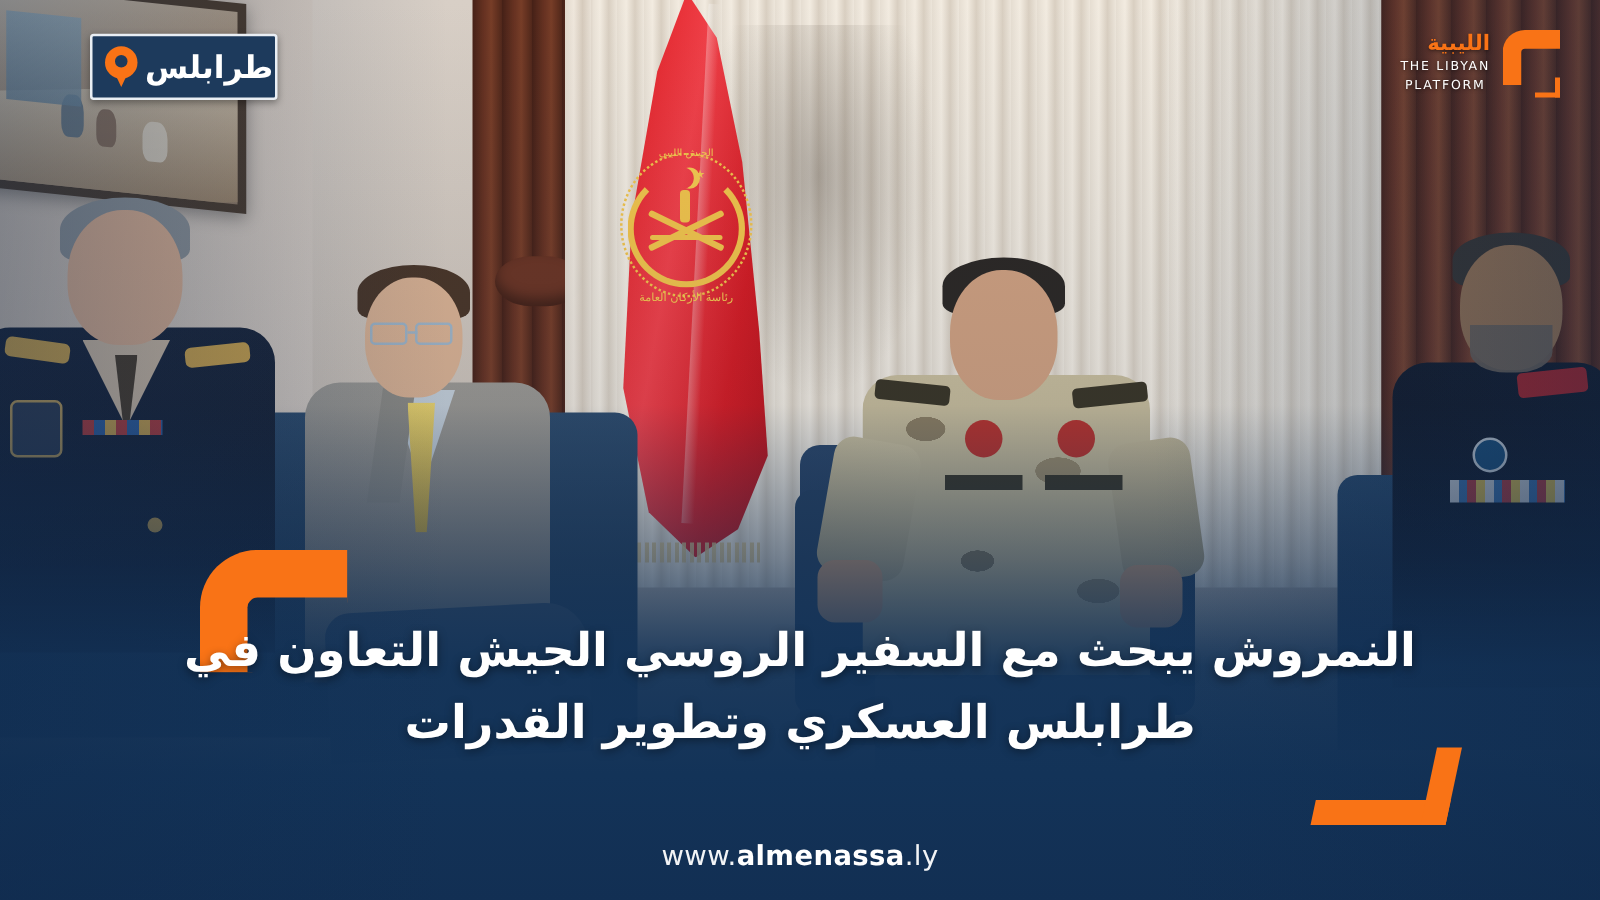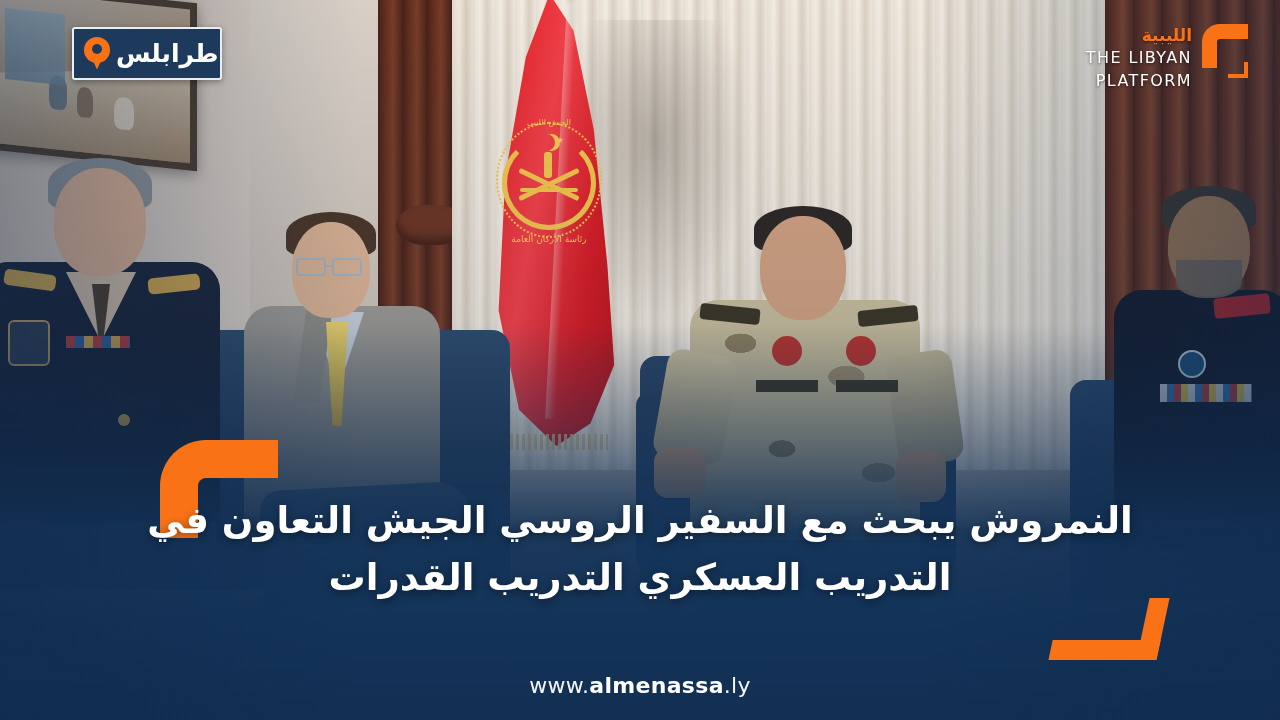--- a/index.html
+++ b/index.html
@@ -272,22 +272,22 @@
   .logo-text { text-align:right; padding-top:6px; }
   .logo-ar {
     color:#fff; font-size:34px; font-weight:bold; line-height:1; direction:rtl;
     text-shadow:0 1px 3px rgba(0,0,0,.5);
   }
   .logo-ar-sub {
     color:#f97316; font-size:17px; font-weight:bold; line-height:1.1; direction:rtl; margin-top:2px;
     text-shadow:0 1px 3px rgba(0,0,0,.5);
   }
   .logo-en {
-    color:#ffffff; font-size:16px; line-height:1.25; letter-spacing:1.4px;
-    margin-top:3px; text-shadow:0 1px 3px rgba(0,0,0,.6);
+    color:#ffffff; font-size:10px; line-height:1.25; letter-spacing:1.4px;
+    margin-top:3px; text-shadow:0 1px 3px rgba(0,0,0,.6);text-align:center;
   }
   .logo-mark { position:relative; width:60px; height:70px; flex:0 0 auto; }
   .logo-mark .mk-main {
     position:absolute; left:0; top:6px; width:46px; height:44px;
     border-top:15px solid #f97316; border-left:15px solid #f97316;
     border-top-left-radius:18px;
   }
   .logo-mark .mk-small {
     position:absolute; left:26px; top:44px; width:20px; height:16px;
     border-bottom:4px solid #f97316; border-right:4px solid #f97316;
@@ -455,20 +455,20 @@
 
   <div class="deco-left">
       <div class="bk"></div>
     </div>
   <div class="deco-right">
       <div class="bk"></div>
     </div>
 
   <div class="headline">
     <span class="ln">النمروش يبحث مع السفير الروسي الجيش التعاون في</span>
-    <span class="ln">التدريب العسكري التدريب القدرات</span>
+    <span class="ln">طرابلس العسكري وتطوير القدرات</span>
   </div>
 
   <div class="site-url">
     <span class="light">www.</span><b>almenassa</b><span class="light">.ly</span>
   </div>
 
 </div>
 
 </body></html>

